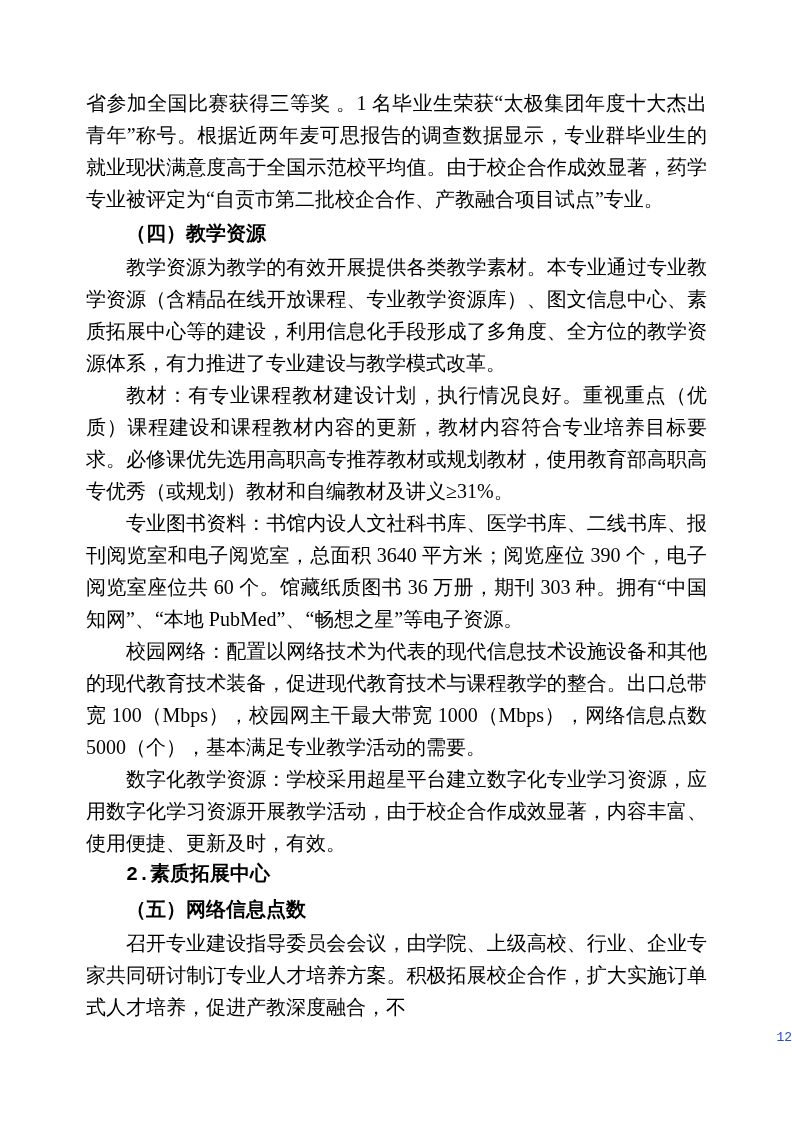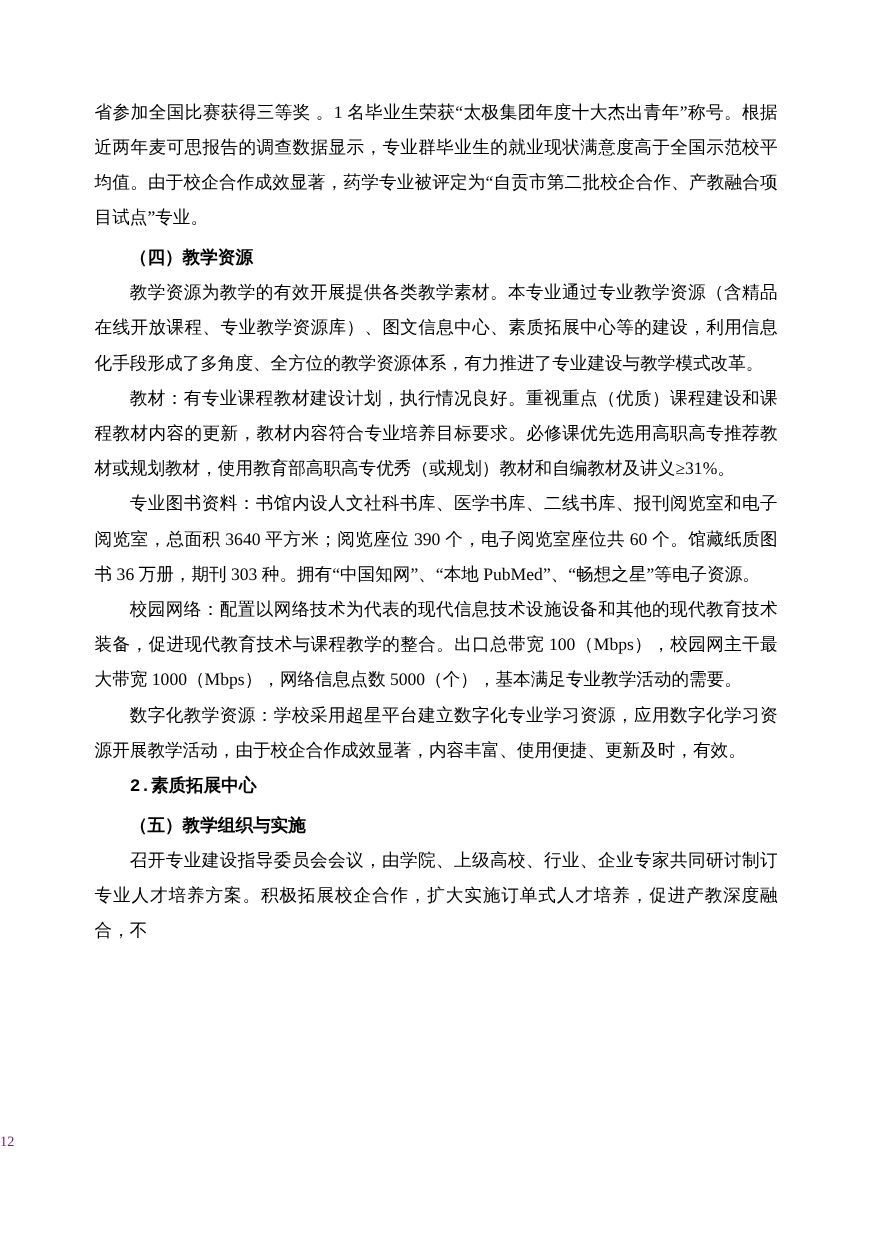--- a/index.html
+++ b/index.html
@@ -14,21 +14,21 @@
     background: #ffffff;
     overflow: hidden;
     font-family: "Liberation Serif", "DejaVu Serif", serif;
     color: #000000;
   }
   .content {
     position: absolute;
     left: 86px;
     top: 87px;
     width: 621px;
-    font-size: 16px;
+    font-size: 20px;
     line-height: 32px;
     text-align: justify;
     text-justify: inter-character;
   }
   .content p {
     margin: 0;
     padding: 0;
     text-indent: 2em;
   }
   .content p.noindent {
@@ -39,37 +39,38 @@
     font-family: Liberation Mono, monospace;
   }
   .content p.gap-top {
     margin-top: 4px;
   }
   .footer {
     position: absolute;
     top: 1030px;
     left: 0;
     width: 100%;
-    text-align: left;
+    text-align: right;
     font-size: 13px;
     line-height: 16px;
-    color: #701a75;
+    color: #1d4ed8;
+    font-family: Liberation Mono, monospace;
   }
 </style>
 </head>
 <body>
 
 <div class="page">
   <div class="content">
     <p class="noindent">省参加全国比赛获得三等奖 。1 名毕业生荣获“太极集团年度十大杰出青年”称号。根据近两年麦可思报告的调查数据显示，专业群毕业生的就业现状满意度高于全国示范校平均值。由于校企合作成效显著，药学专业被评定为“自贡市第二批校企合作、产教融合项目试点”专业。</p>
     <p class="heading gap-top">（四）教学资源</p>
     <p>教学资源为教学的有效开展提供各类教学素材。本专业通过专业教学资源（含精品在线开放课程、专业教学资源库）、图文信息中心、素质拓展中心等的建设，利用信息化手段形成了多角度、全方位的教学资源体系，有力推进了专业建设与教学模式改革。</p>
     <p>教材：有专业课程教材建设计划，执行情况良好。重视重点（优质）课程建设和课程教材内容的更新，教材内容符合专业培养目标要求。必修课优先选用高职高专推荐教材或规划教材，使用教育部高职高专优秀（或规划）教材和自编教材及讲义≥31%。</p>
     <p>专业图书资料：书馆内设人文社科书库、医学书库、二线书库、报刊阅览室和电子阅览室，总面积 3640 平方米；阅览座位 390 个，电子阅览室座位共 60 个。馆藏纸质图书 36 万册，期刊 303 种。拥有“中国知网”、“本地 PubMed”、“畅想之星”等电子资源。</p>
     <p>校园网络：配置以网络技术为代表的现代信息技术设施设备和其他的现代教育技术装备，促进现代教育技术与课程教学的整合。出口总带宽 100（Mbps），校园网主干最大带宽 1000（Mbps），网络信息点数 5000（个），基本满足专业教学活动的需要。</p>
     <p>数字化教学资源：学校采用超星平台建立数字化专业学习资源，应用数字化学习资源开展教学活动，由于校企合作成效显著，内容丰富、使用便捷、更新及时，有效。</p>
     <p class="heading">2.素质拓展中心</p>
-    <p class="heading gap-top">（五）教学组织与实施</p>
+    <p class="heading gap-top">（五）网络信息点数</p>
     <p>召开专业建设指导委员会会议，由学院、上级高校、行业、企业专家共同研讨制订专业人才培养方案。积极拓展校企合作，扩大实施订单式人才培养，促进产教深度融合，不</p>
   </div>
 
   <div class="footer">12</div>
 </div>
 
 </body></html>

